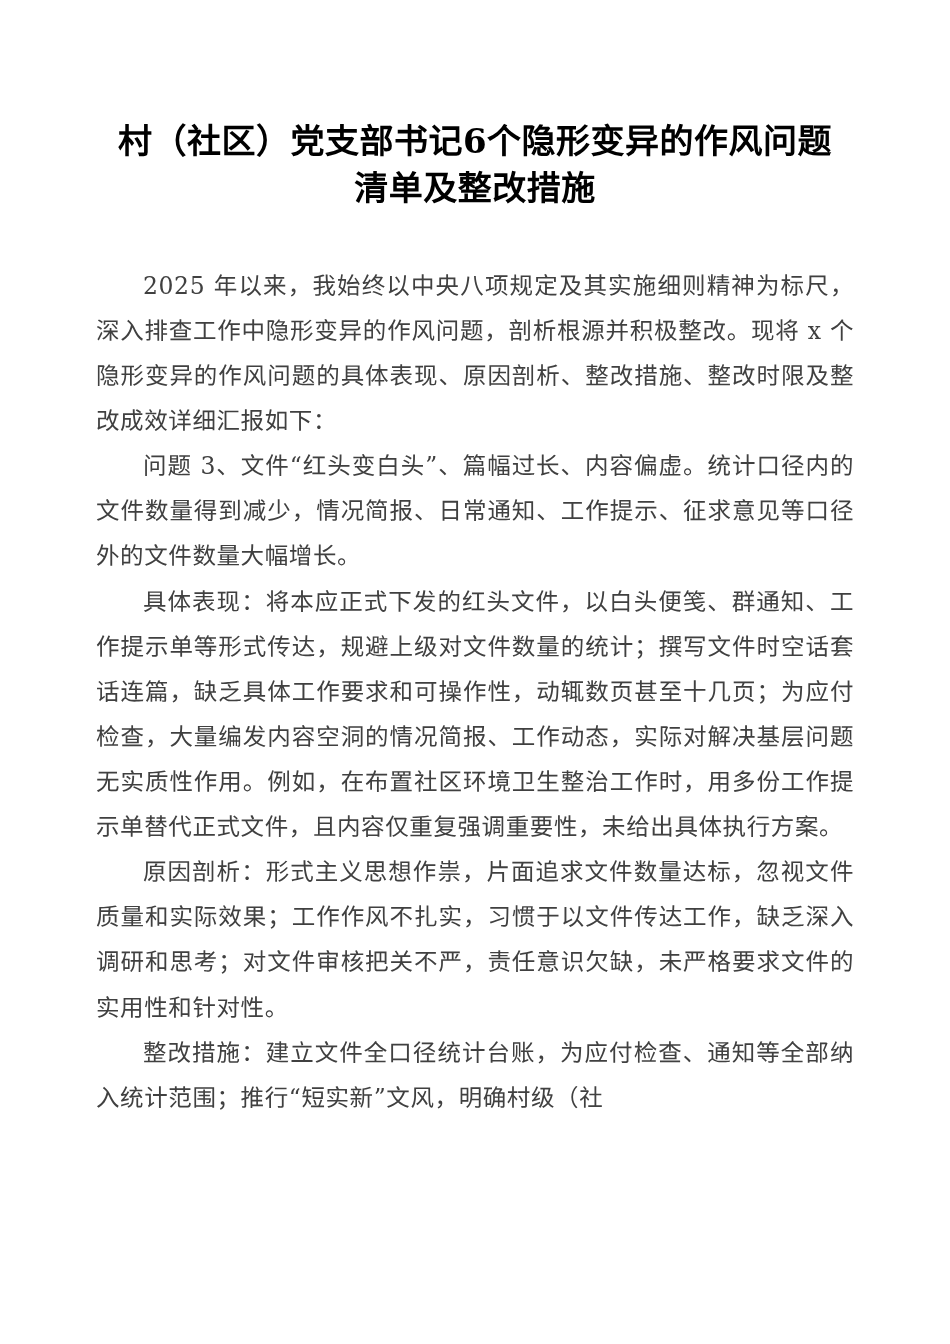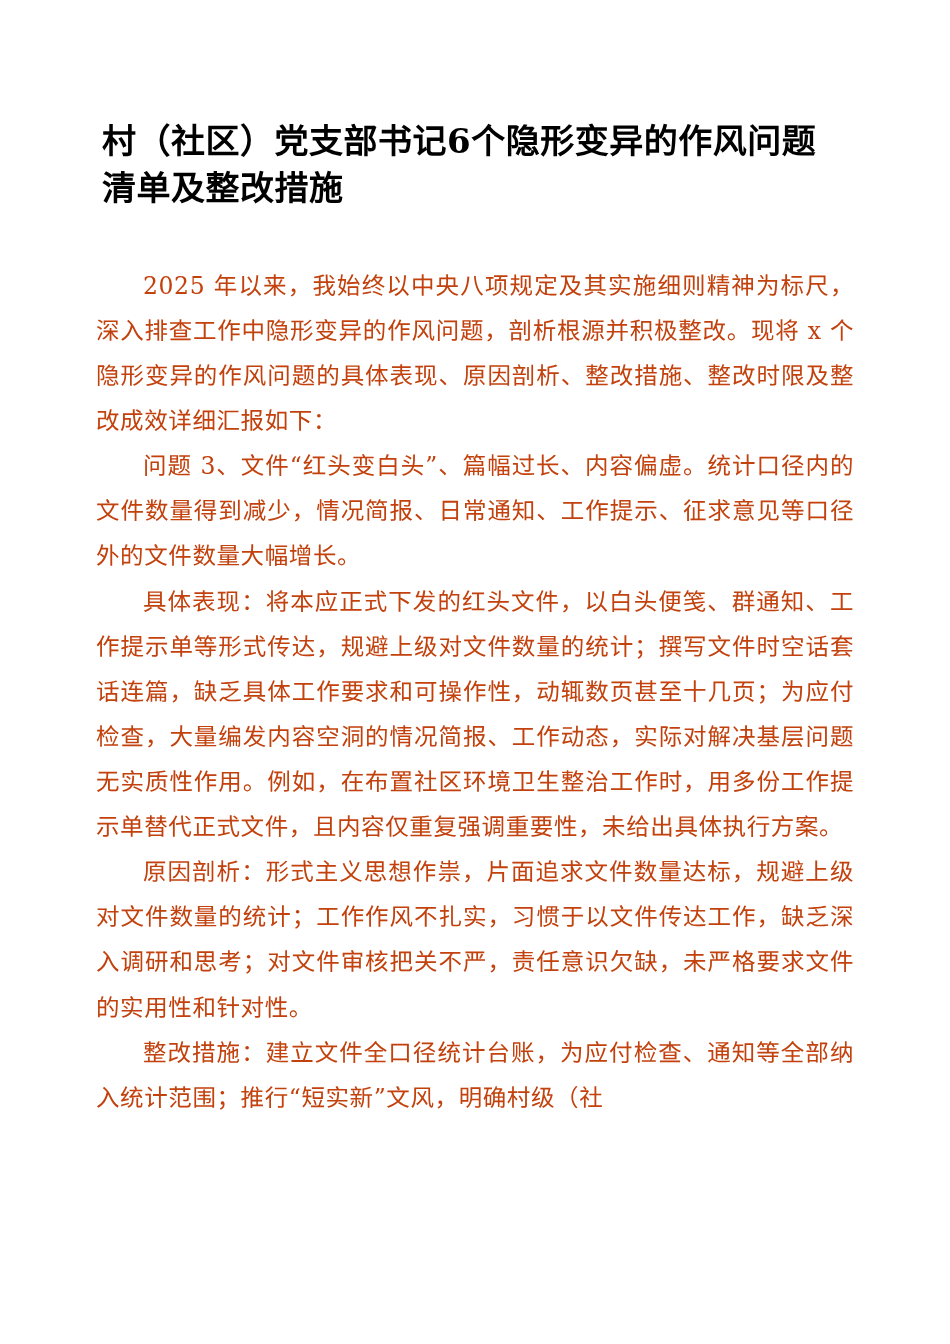--- a/index.html
+++ b/index.html
@@ -16,47 +16,48 @@
     position: relative;
     box-sizing: border-box;
     padding: 118px 96px 40px 96px;
     overflow: hidden;
   }
   .doc-title {
     font-family: "DejaVu Serif", "Liberation Serif", serif;
     font-weight: bold;
     font-size: 34px;
     line-height: 1.38;
+    text-align: center;
     color: #000000;
     letter-spacing: 0.5px;
     margin: 0 0 52px 0;
     padding: 0 6px;
   }
   .body-text {
     font-family: "DejaVu Serif", "Liberation Serif", serif;
     font-size: 23.5px;
     line-height: 1.92;
-    color: #c2410c;
+    color: #404040;
     text-align: justify;
     text-justify: inter-ideograph;
   }
   .body-text p {
     margin: 0;
     text-indent: 2em;
     letter-spacing: 0.6px;
   }
 </style>
 </head>
 <body>
 
 <div class="page">
 
   <h1 class="doc-title">村（社区）党支部书记6个隐形变异的作风问题清单及整改措施</h1>
 
   <div class="body-text">
     <p>2025 年以来，我始终以中央八项规定及其实施细则精神为标尺，深入排查工作中隐形变异的作风问题，剖析根源并积极整改。现将 x 个隐形变异的作风问题的具体表现、原因剖析、整改措施、整改时限及整改成效详细汇报如下：</p>
     <p>问题 3、文件“红头变白头”、篇幅过长、内容偏虚。统计口径内的文件数量得到减少，情况简报、日常通知、工作提示、征求意见等口径外的文件数量大幅增长。</p>
     <p>具体表现：将本应正式下发的红头文件，以白头便笺、群通知、工作提示单等形式传达，规避上级对文件数量的统计；撰写文件时空话套话连篇，缺乏具体工作要求和可操作性，动辄数页甚至十几页；为应付检查，大量编发内容空洞的情况简报、工作动态，实际对解决基层问题无实质性作用。例如，在布置社区环境卫生整治工作时，用多份工作提示单替代正式文件，且内容仅重复强调重要性，未给出具体执行方案。</p>
-    <p>原因剖析：形式主义思想作祟，片面追求文件数量达标，规避上级对文件数量的统计；工作作风不扎实，习惯于以文件传达工作，缺乏深入调研和思考；对文件审核把关不严，责任意识欠缺，未严格要求文件的实用性和针对性。</p>
+    <p>原因剖析：形式主义思想作祟，片面追求文件数量达标，忽视文件质量和实际效果；工作作风不扎实，习惯于以文件传达工作，缺乏深入调研和思考；对文件审核把关不严，责任意识欠缺，未严格要求文件的实用性和针对性。</p>
     <p>整改措施：建立文件全口径统计台账，为应付检查、通知等全部纳入统计范围；推行“短实新”文风，明确村级（社</p>
   </div>
 
 </div>
 
 </body></html>

